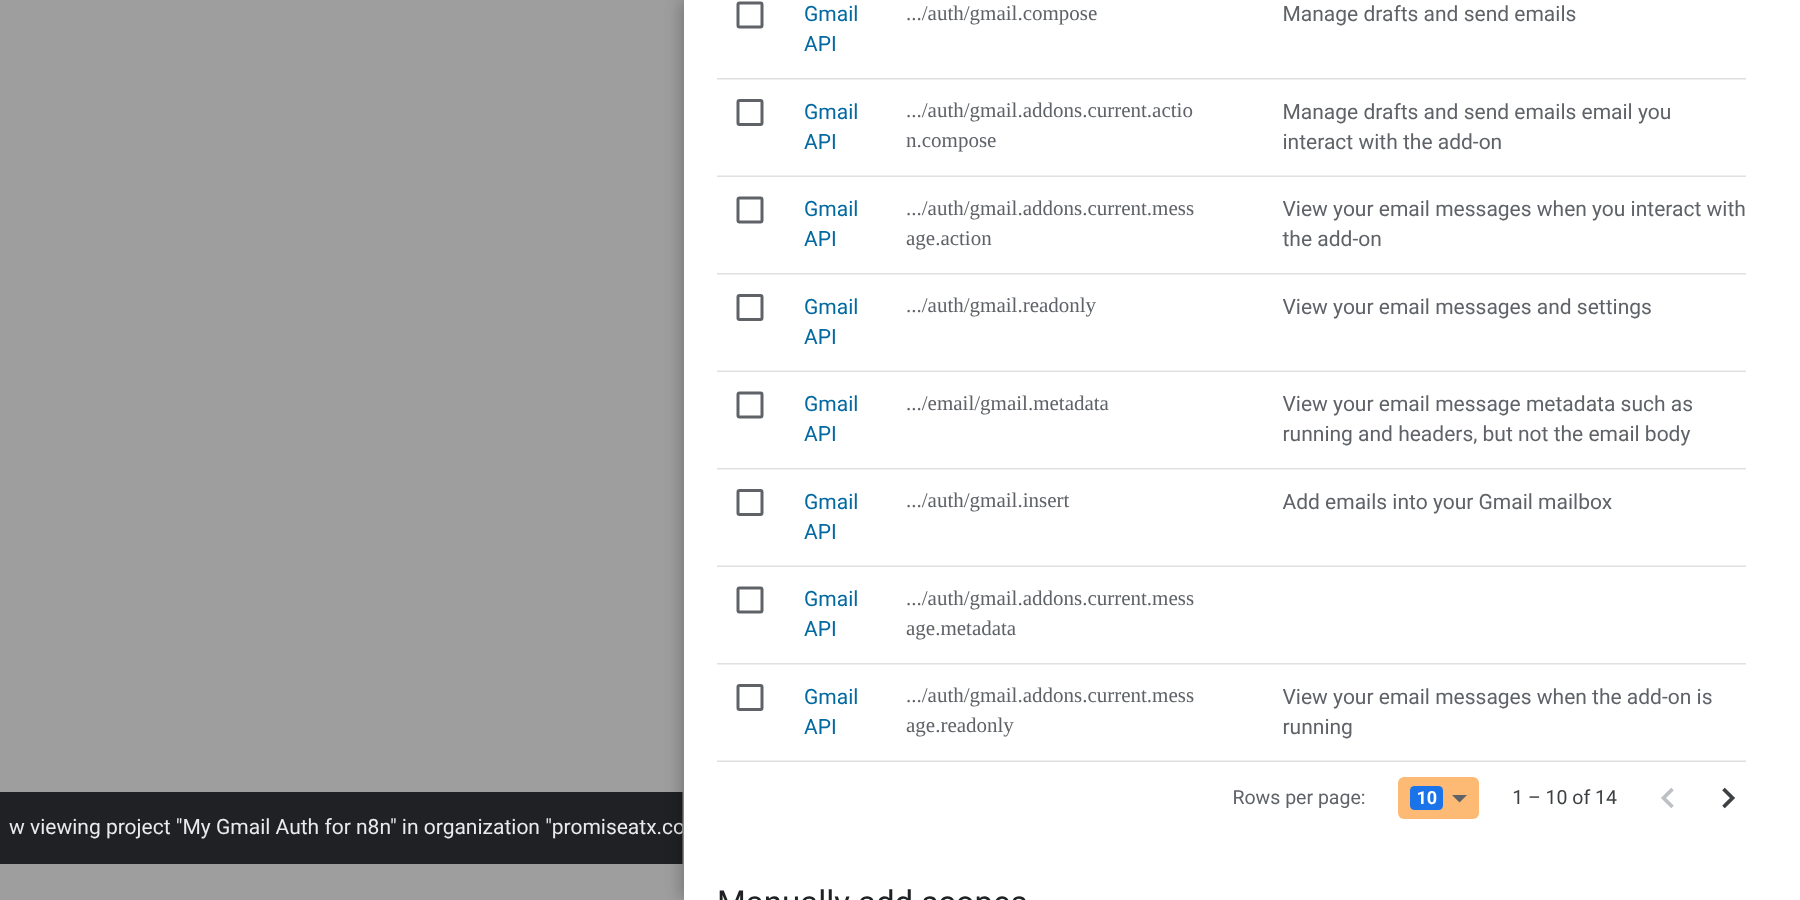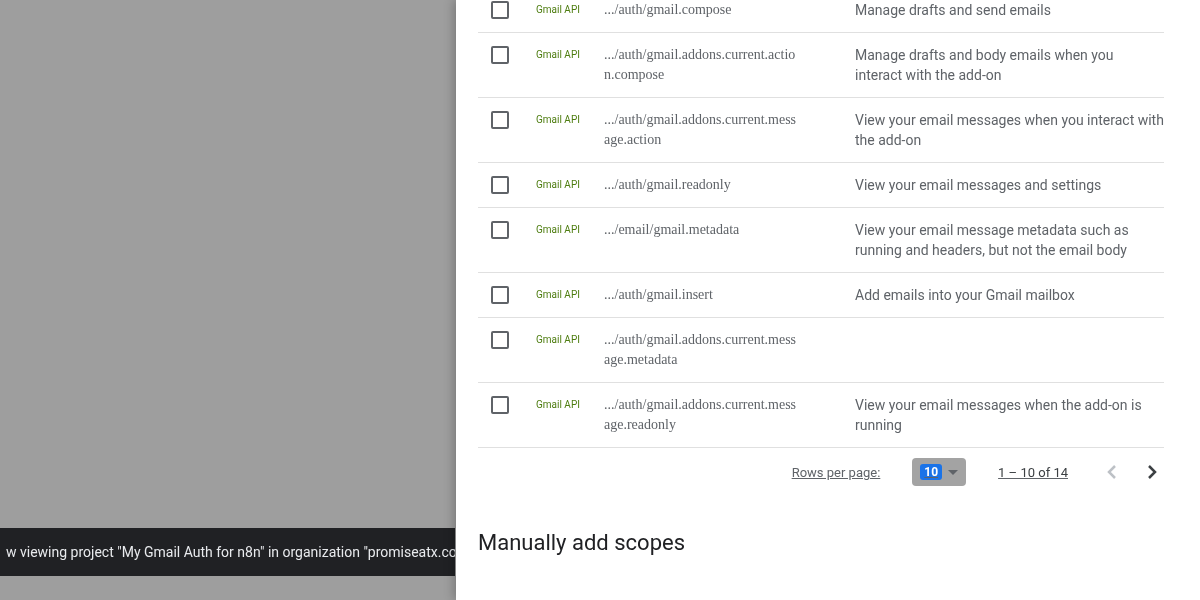--- a/index.html
+++ b/index.html
@@ -60,22 +60,22 @@
       padding-top: 1px;
     }
     .chk {
       width: 18px;
       height: 18px;
       border: 2px solid #5f6368;
       border-radius: 2px;
     }
     .col-api {
       width: 54px;
-      color: #4d7c0f;
-      font-size: 10px;
+      color: #0369a1;
+      font-size: 14px;
       line-height: 20px;
     }
     .col-scope {
       width: 196px;
       color: #5f6368;
       font-size: 14px;
       line-height: 20px;
       word-break: break-word;
       font-family: Liberation Serif, serif;
     }
@@ -84,31 +84,30 @@
       color: #5f6368;
       font-size: 14px;
       line-height: 20px;
       margin-left: 41px;
     }
     .pager {
       display: flex;
       justify-content: flex-end;
       align-items: center;
       padding: 10px 0 0 0;
-      gap: 32px;
+      gap: 22px;
       color: #5f6368;
       font-size: 13px;
-      text-decoration: underline;
     }
     .pager-label { color: #5f6368; }
     .page-size {
       display: inline-flex;
       align-items: center;
       gap: 6px;
-      background: #a3a3a3;
+      background: #fdba74;
       border-radius: 4px;
       padding: 4px 8px;
       height: 28px;
     }
     .page-size-val {
       color: #1a73e8;
       font-weight: 700;
       background: #1a73e8;
       color: #fff;
       border-radius: 3px;
@@ -160,21 +159,21 @@
       <div class="col-scope">.../auth/gmail.compose</div>
       <div class="col-desc">Manage drafts and send emails</div>
     </div>
 
     <div class="row">
       <div class="col-check">
           <div class="chk"></div>
         </div>
       <div class="col-api">Gmail API</div>
       <div class="col-scope">.../auth/gmail.addons.current.action.compose</div>
-      <div class="col-desc">Manage drafts and body emails when you interact with the add-on</div>
+      <div class="col-desc">Manage drafts and send emails email you interact with the add-on</div>
     </div>
 
     <div class="row">
       <div class="col-check">
           <div class="chk"></div>
         </div>
       <div class="col-api">Gmail API</div>
       <div class="col-scope">.../auth/gmail.addons.current.message.action</div>
       <div class="col-desc">View your email messages when you interact with the add-on</div>
     </div>

